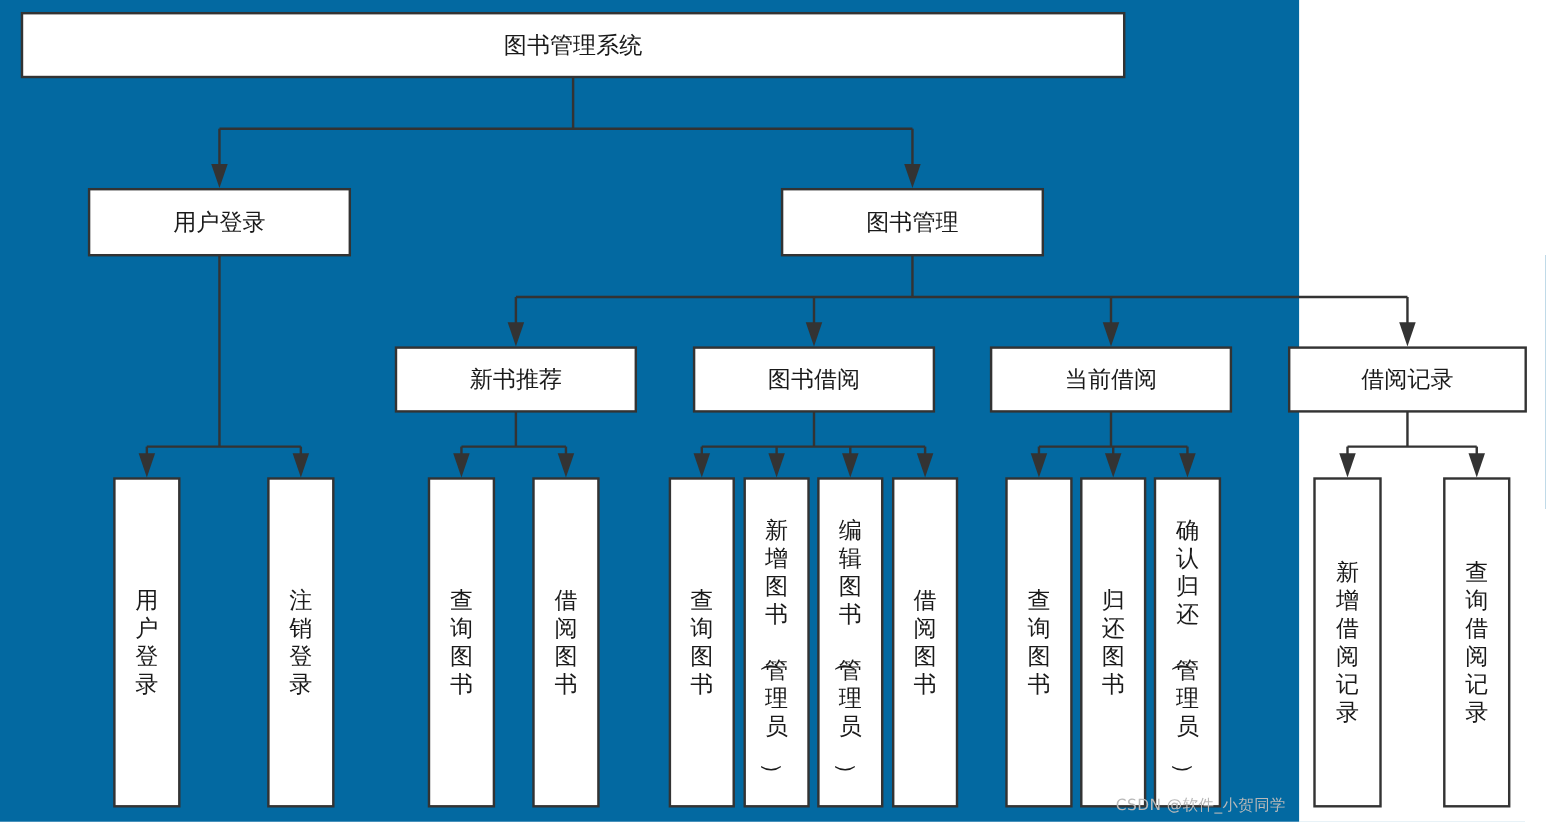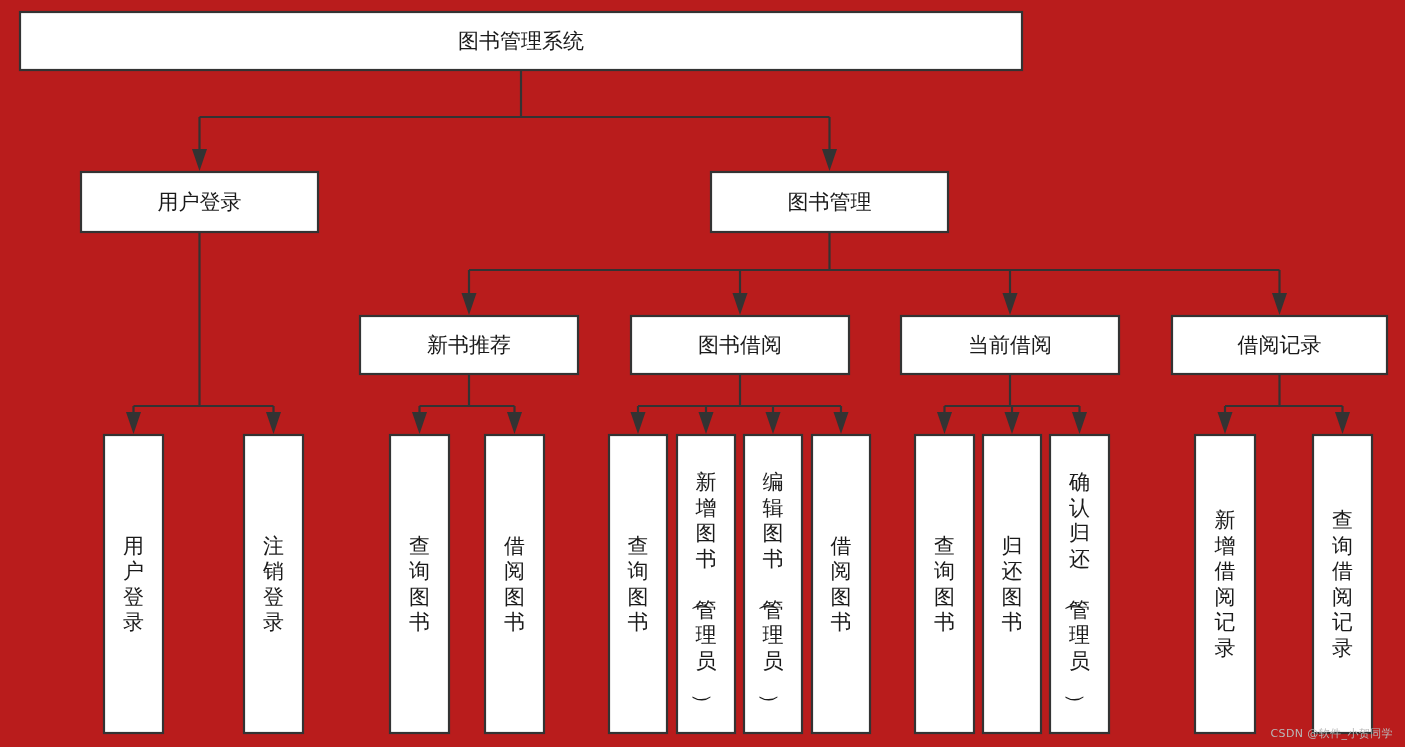--- a/index.html
+++ b/index.html
@@ -9,23 +9,23 @@
     background: #ffffff;
   }
   body {
     width: 1405px;
     height: 747px;
     overflow: hidden;
     font-family: "DejaVu Sans", "Liberation Sans", sans-serif;
   }
   #diagram-root {
     position: relative;
-    width: 1405px;
+    width: 1181px;
     height: 747px;
-    background: #b91c1c;
+    background: #0369a1;
   }
   svg#tree-svg {
     position: absolute;
     left: 0;
     top: 0;
     width: 1405px;
     height: 747px;
     display: block;
   }
   .node-box {
@@ -53,21 +53,21 @@
   }
   .arrow-head {
     fill: #333333;
     stroke: none;
   }
   .watermark {
     position: absolute;
     right: 12px;
     bottom: 6px;
     color: #b9b9b9;
-    font-size: 11px;
+    font-size: 14px;
     font-family: "DejaVu Sans", "Liberation Sans", sans-serif;
     white-space: nowrap;
     letter-spacing: 0.4px;
     user-select: none;
   }
 </style>
 </head>
 <body>
 
 <div id="diagram-root">

